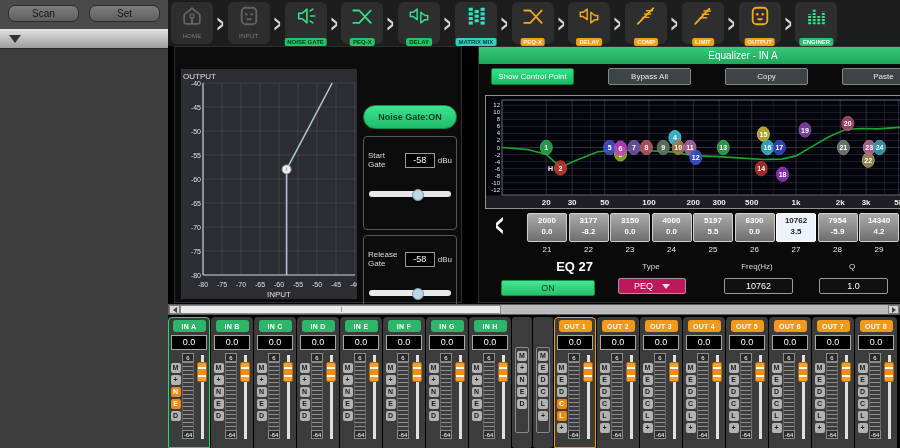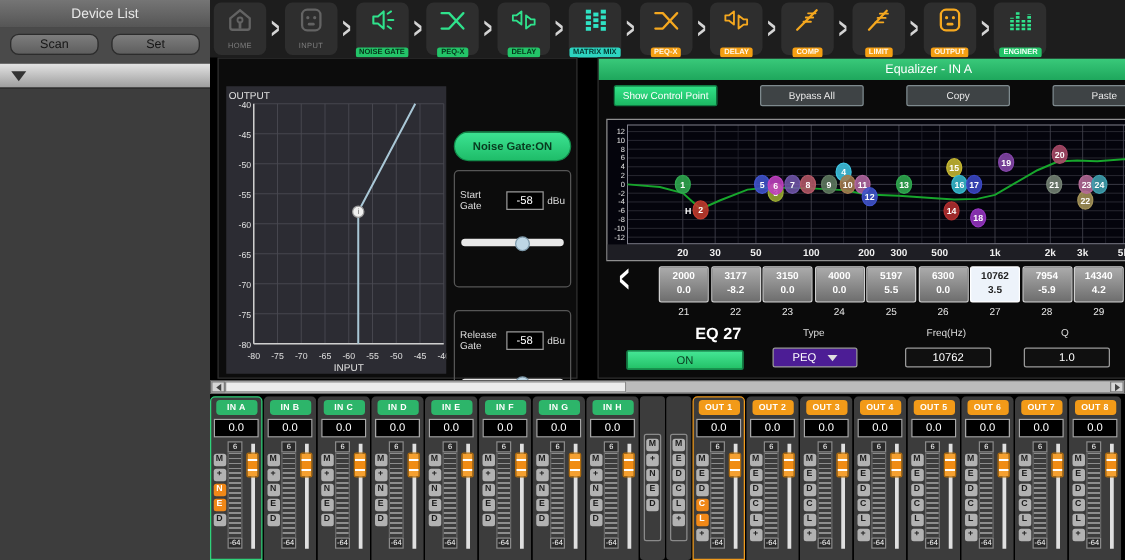--- a/index.html
+++ b/index.html
@@ -42,21 +42,21 @@
   .close-btn{position:absolute;right:4px;top:2px;width:14px;height:12px;border:1px solid #b9e6cb;
      border-radius:2px;color:#eafff2;font-size:9px;line-height:11px;text-align:center;background:#1da45c;}
 
   
   #ng-panel{left:174px;top:46px;width:288px;height:257px;}
   #ng-graphbox{position:absolute;left:6px;top:22px;width:176px;height:230px;background:#2c2c33;}
   #ng-controls{position:absolute;left:188px;top:58px;width:94px;}
   #ng-on{height:22px;background:linear-gradient(#3ce392,#1fbd69);border:1px solid #128a4a;
      border-radius:12px;color:#titles;color:#083a1f;font-size:9px;font-weight:bold;
      display:flex;align-items:center;justify-content:center;margin-bottom:7px;}
-  .ng-group{border:1px solid #565656;border-radius:4px;padding:6px 4px;margin-bottom:18px;}
+  .ng-group{border:1px solid #565656;border-radius:4px;padding:6px 4px;margin-bottom:5px;}
   .ng-row{display:flex;align-items:center;gap:3px;margin-top:8px;}
   .ng-lbl{font-size:8px;color:#ddd;flex:1;}
   .ng-val{width:28px;height:13px;background:#000;border:1px solid #999;color:#fff;
      font-size:9px;text-align:center;line-height:13px;}
   .ng-unit{font-size:8px;color:#ddd;}
   .ng-slider{position:relative;height:6px;background:#e8e8e8;border-radius:3px;margin:22px 1px 4px 1px;}
   .ng-thumb{position:absolute;top:-2px;left:50%;width:10px;height:10px;border-radius:50%;
      background:#bdd6e5;border:1px solid #7e9aab;}
 
   
@@ -78,21 +78,21 @@
   .bnum{position:absolute;top:33px;width:40px;text-align:center;color:#e8e8e8;font-size:8px;}
   #eq-detail{position:absolute;left:0;top:212px;width:530px;height:44px;}
   #eq-title{position:absolute;left:22px;top:0;width:92px;text-align:right;color:#fff;
      font-size:13px;font-weight:bold;}
   #eq-on{position:absolute;left:22px;top:21px;width:92px;height:14px;
      background:linear-gradient(#45e695,#23c167);border:1px solid #128a4a;border-radius:2px;
      color:#0a3a20;font-size:9px;font-weight:normal;display:flex;align-items:center;justify-content:center;}
   .fld-lbl{position:absolute;top:3px;color:#ddd;font-size:8px;text-align:center;width:70px;}
   .fld{position:absolute;top:19px;height:14px;background:#101010;border:1px solid #9a9a9a;
      border-radius:2px;color:#fff;font-size:9px;display:flex;align-items:center;justify-content:center;}
-  #eq-type-dd{left:139px;width:66px;background:#4c1d95;}
+  #eq-type-dd{left:139px;width:66px;background:#be185d;}
   .dd-arrow{width:0;height:0;border-left:4px solid transparent;border-right:4px solid transparent;
      border-top:5px solid #e0e0e0;margin-left:9px;}
 
   
   #mixer{position:absolute;left:168px;top:304px;width:732px;height:144px;background:#000;}
   #mx-scroll{position:relative;height:11px;background:#bcbcbc;border:1px solid #5c5c5c;box-sizing:border-box;}
   .mx-arrow{position:absolute;top:0;width:11px;height:9px;background:#d6d6d6;border:1px solid #7c7c7c;
      box-sizing:border-box;display:flex;align-items:center;justify-content:center;}
   .arr-l{left:0;} .arr-r{right:0;}
   .tri-l{width:0;height:0;border-top:3px solid transparent;border-bottom:3px solid transparent;border-right:4px solid #444;}
@@ -130,21 +130,20 @@
      flex-direction:column;align-items:center;}
   .gbox{margin-top:30px;border:1px solid #8a8a8a;border-radius:2px;padding:3px 1px 1px 1px;
      display:flex;flex-direction:column;align-items:center;min-height:86px;box-sizing:border-box;}
 </style>
 </head>
 <body>
 
 <div id="app">
 
   <div id="sidebar">
-    <div class="sb-head">Device List</div>
     <div class="sb-btnrow">
       <div class="sb-btn">Scan</div>
       <div class="sb-btn">Set</div>
     </div>
     <div class="sb-tree">
       <div class="tri-down"></div>
     </div>
   </div>
 
   <div id="toolbar">

